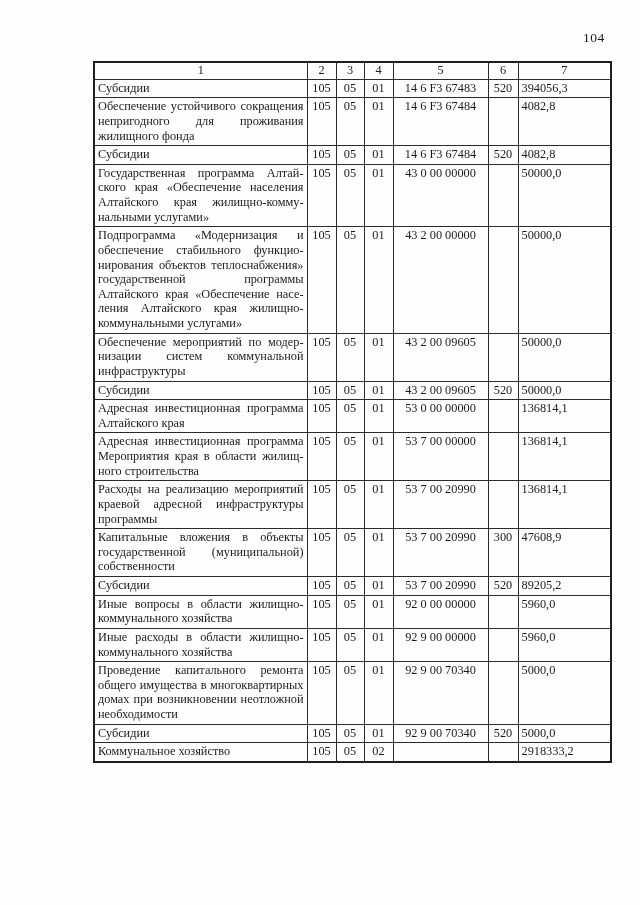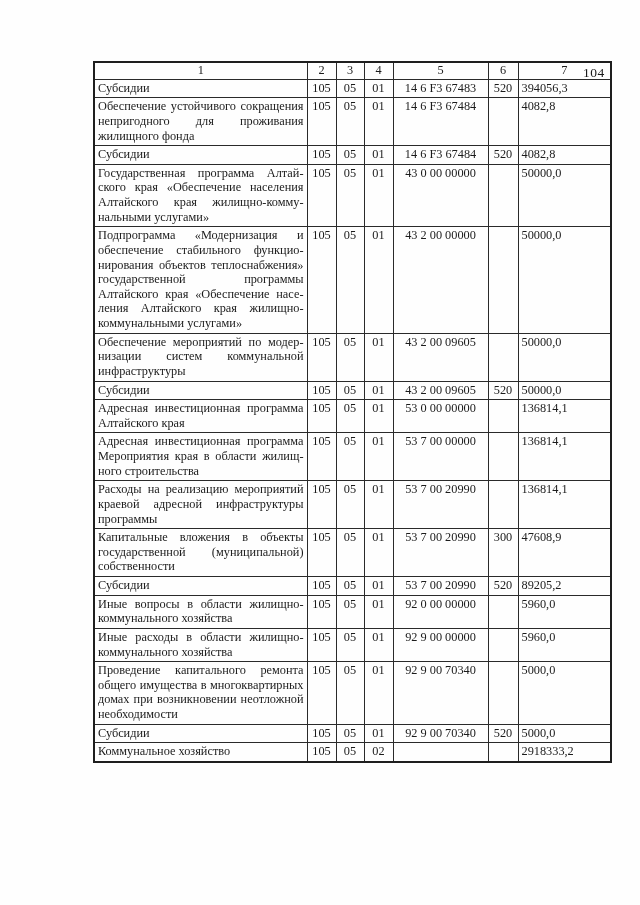--- a/index.html
+++ b/index.html
@@ -12,21 +12,20 @@
     font-family: "Liberation Serif", "DejaVu Serif", serif;
     color: #1b1b1b;
     overflow: hidden;
   }
   .page-number {
     position: absolute;
     top: 30px;
     left: 583px;
     font-size: 13.5px;
     letter-spacing: 0.5px;
-    margin-top: 35px;
   }
   table.budget {
     position: absolute;
     left: 93px;
     top: 61px;
     width: 517px;
     border-collapse: collapse;
     table-layout: fixed;
     font-size: 12.3px;
     line-height: 1.19;

